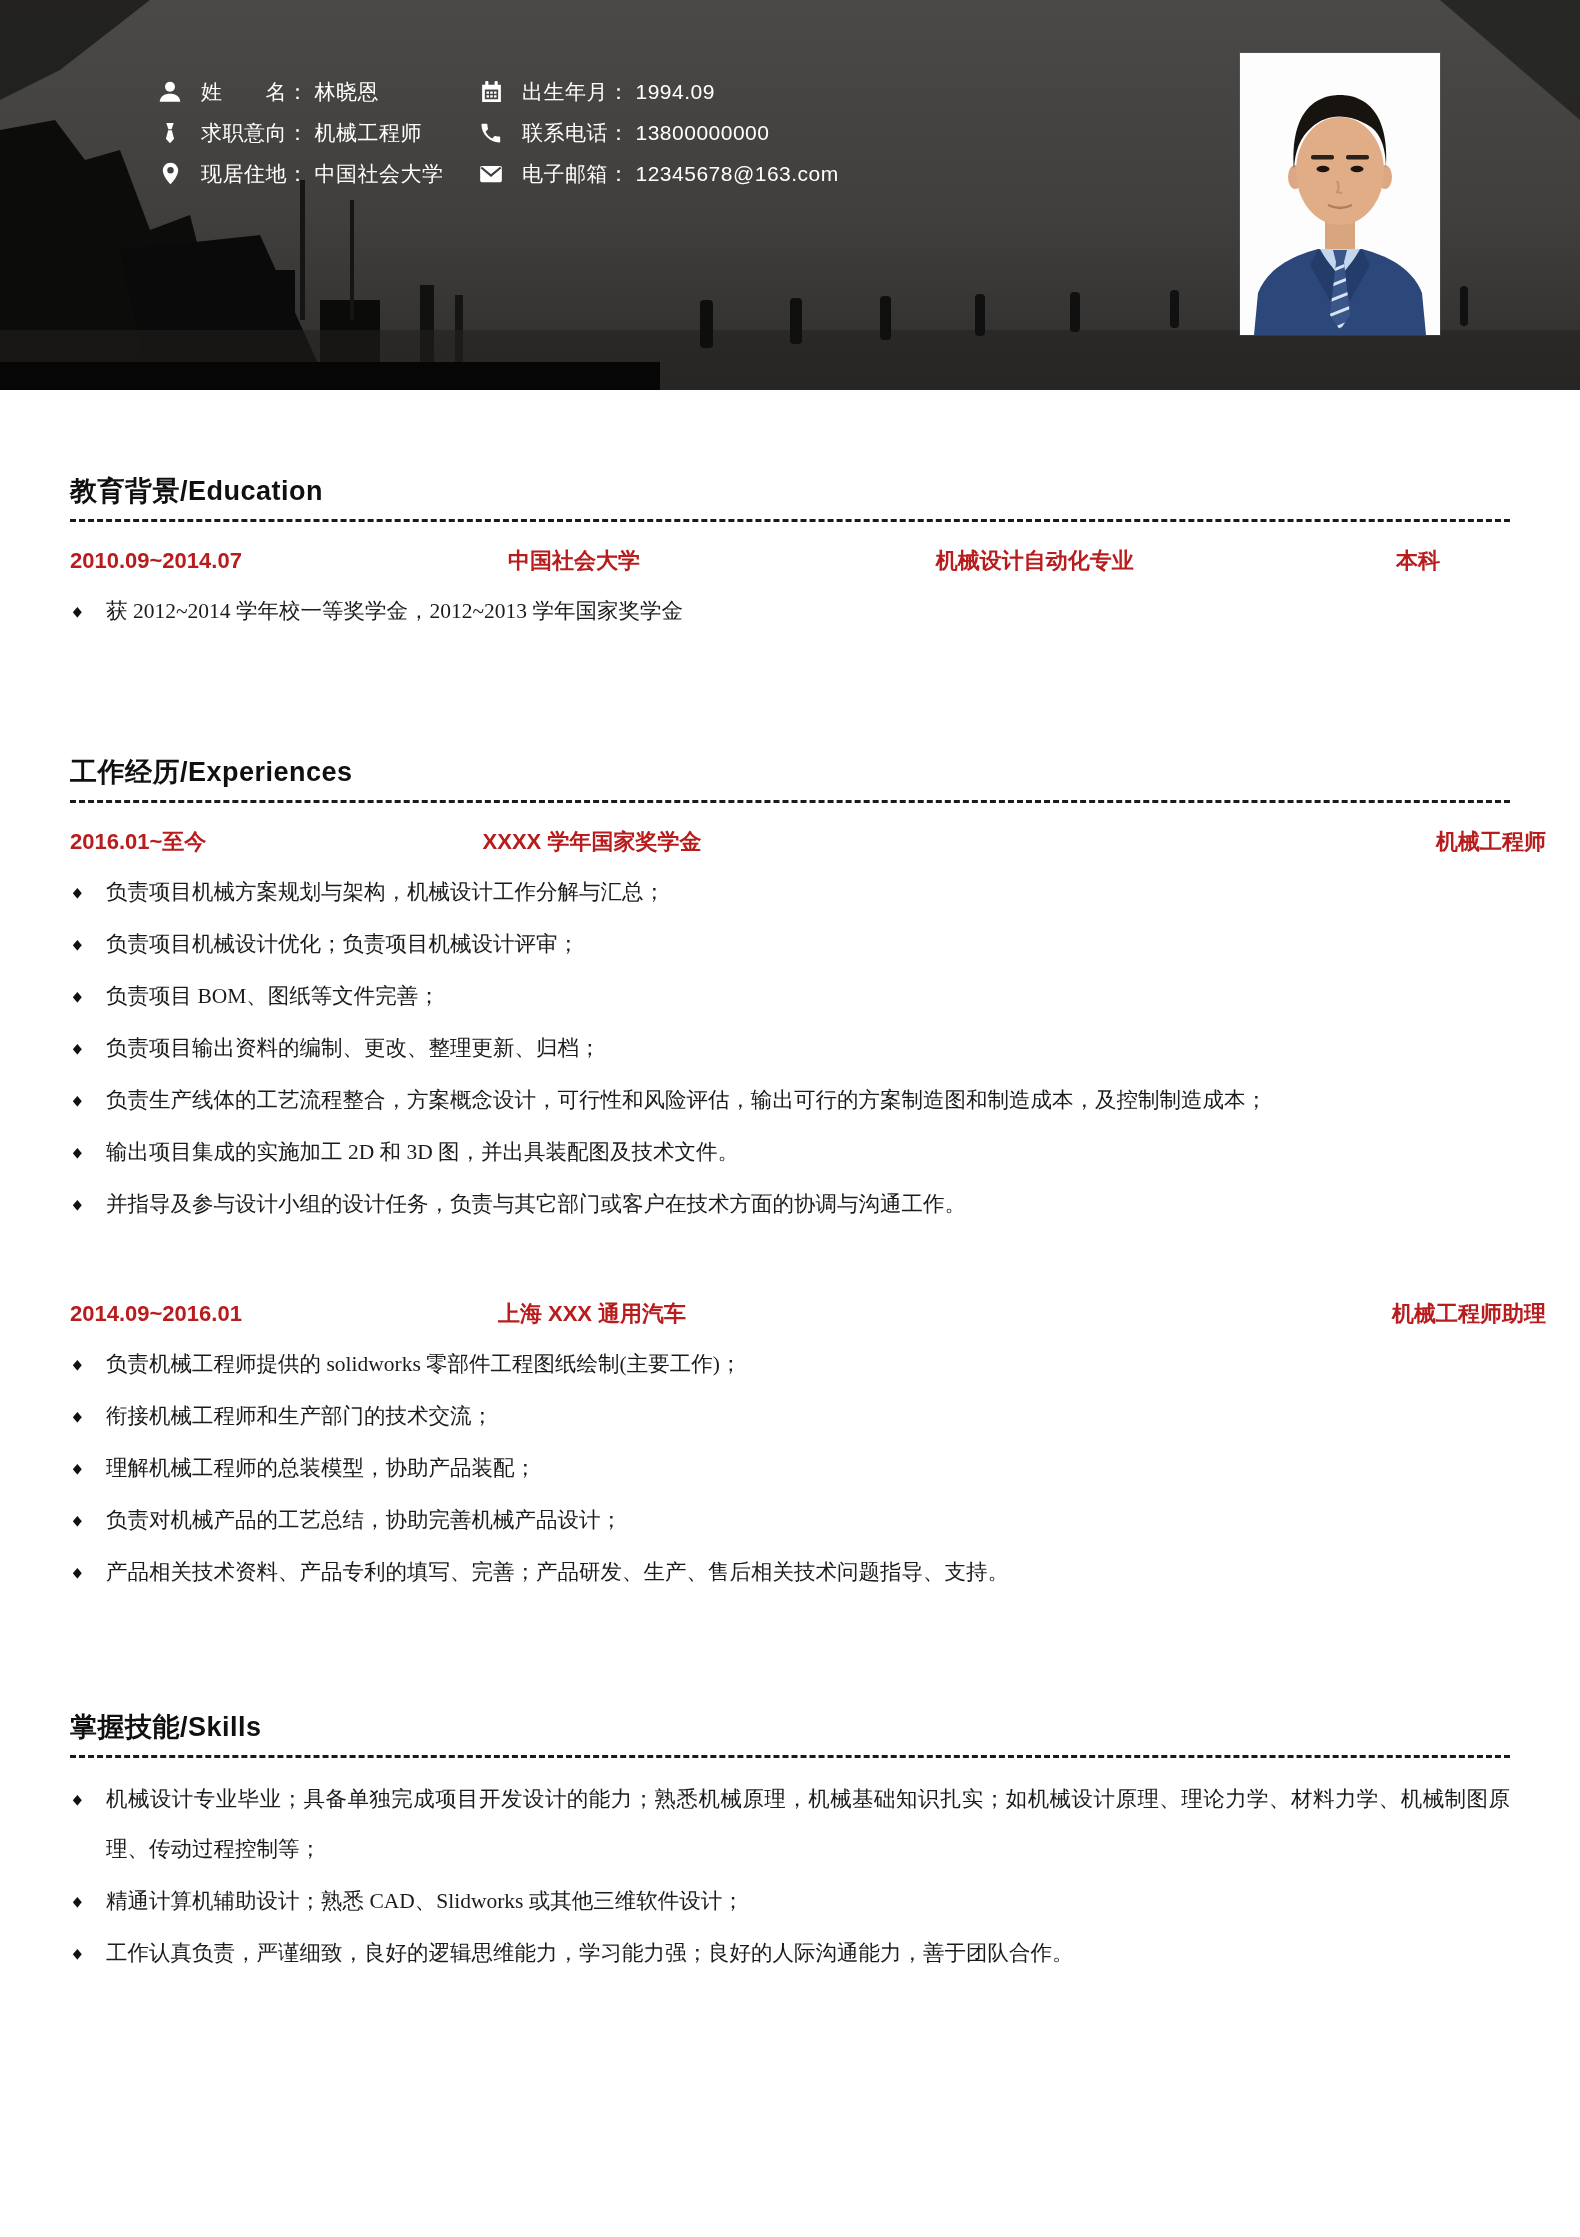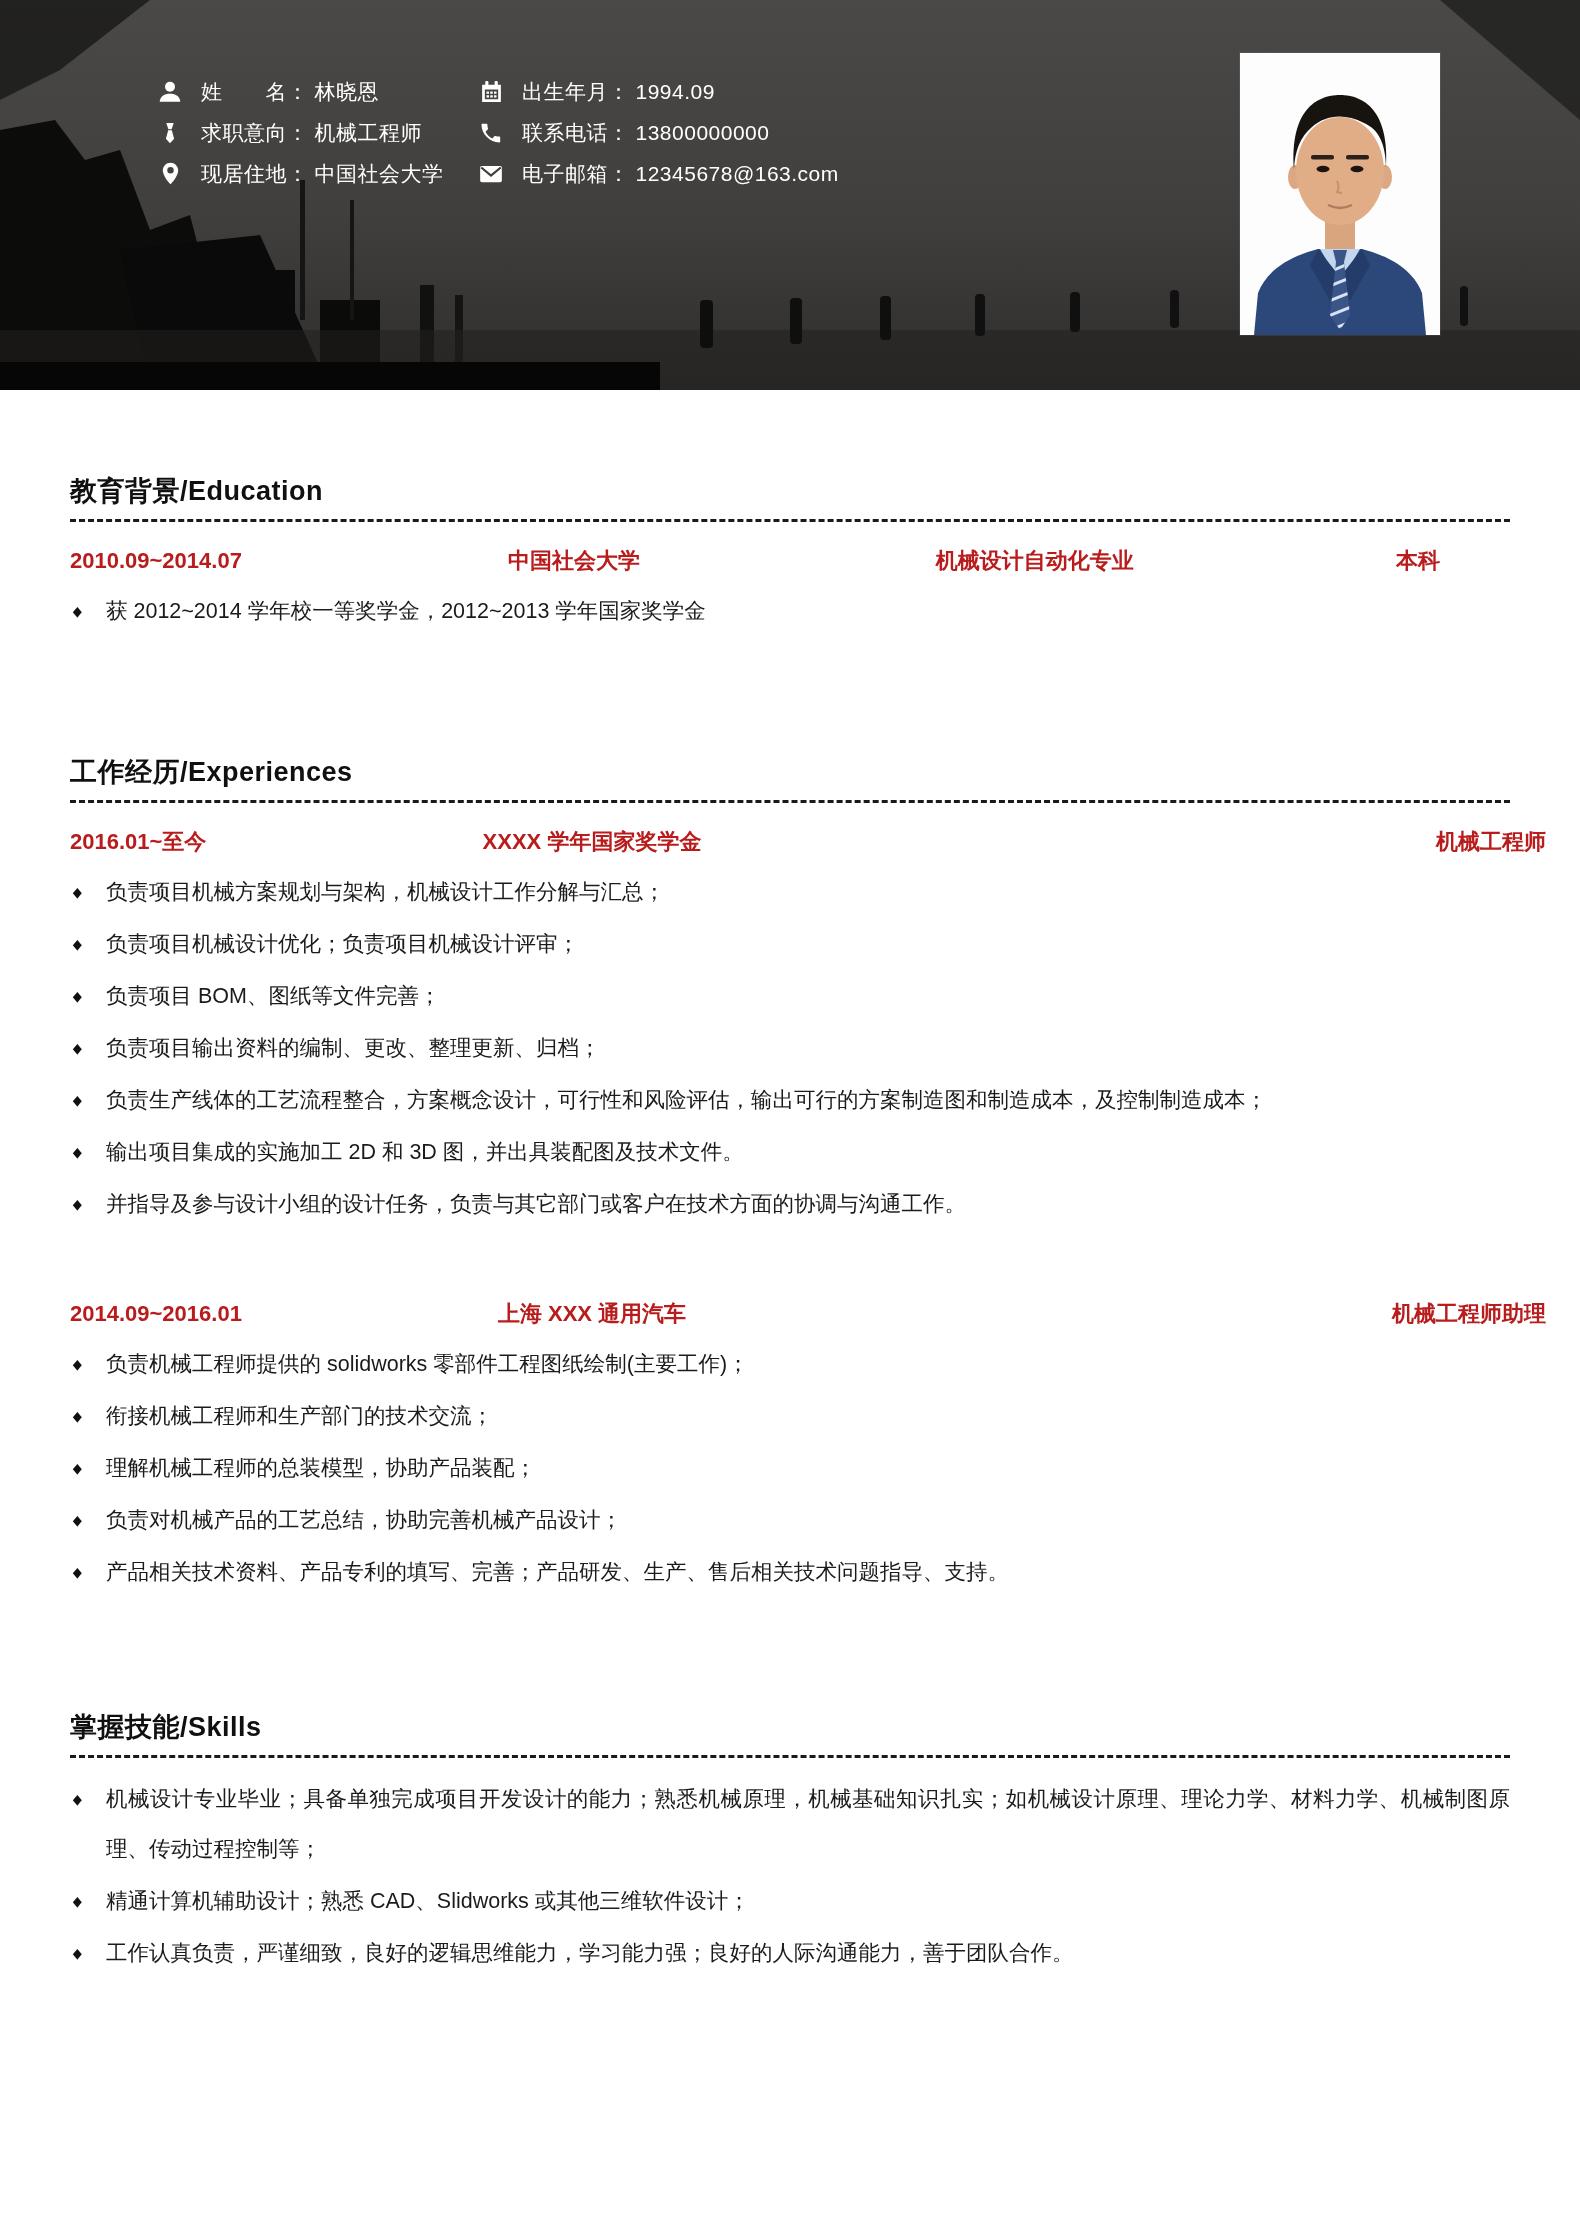--- a/index.html
+++ b/index.html
@@ -36,21 +36,21 @@
   .edu-row  { display:grid; grid-template-columns:20% 30% 34% 16%; }
   .edu-row .school, .edu-row .major { text-align:center; }
   .edu-row .degree { text-align:right; padding-right:70px; }
   .job-row  { display:grid; grid-template-columns:20% 30% 50%;gap:18px; }
   .job-row .company { text-align:center; }
   .job-row .role    { text-align:right; }
 
   ul.bullets { list-style:none; }
   ul.bullets li { display:flex; align-items:flex-start; margin-bottom:2px; }
   .bm { flex:0 0 36px; font-size:14px; line-height:50px; color:#111; transform:scaleX(.85); }
-  .bt { flex:1; font-size:21.5px; line-height:50px; color:#1b1b1b; text-align:justify; }
+  .bt { flex:1; font-size:21.5px; line-height:50px; color:#1b1b1b; text-align:justify;font-family:Liberation Serif, serif; }
 
   .job2 { margin-top:60px; }
 </style>
 </head>
 <body>
 
 <div class="page">
 
   <div class="hero">
     <svg class="bg" width="1580" height="390" viewBox="0 0 1580 390" preserveAspectRatio="none">

